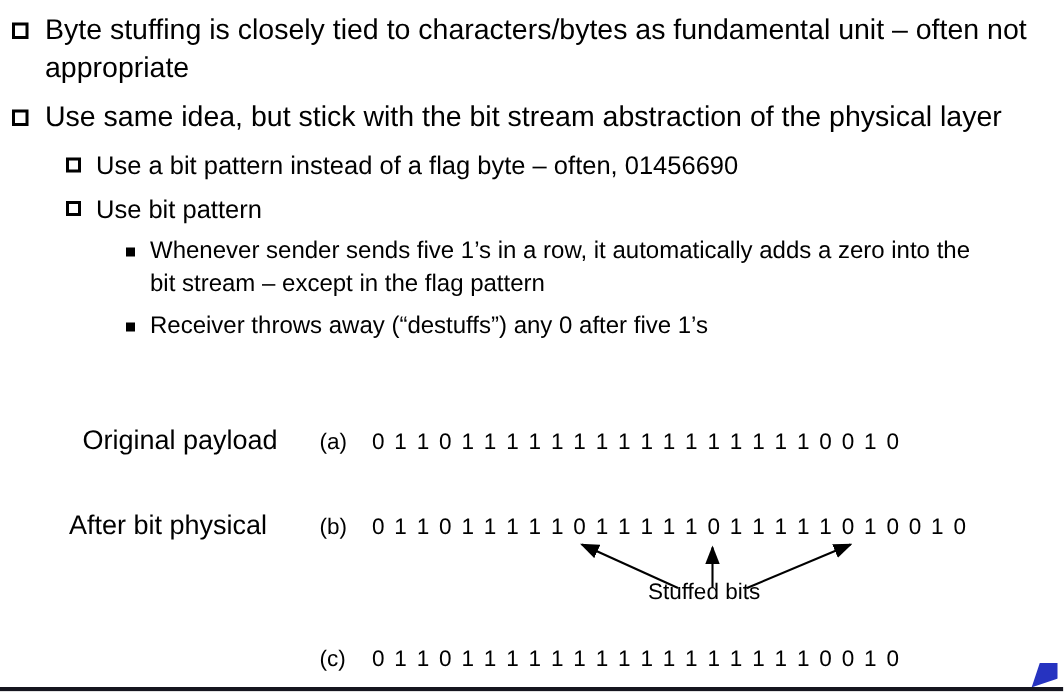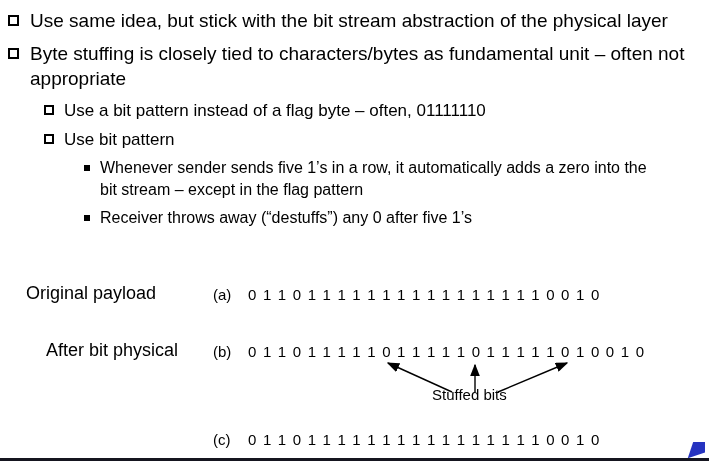--- a/index.html
+++ b/index.html
@@ -34,31 +34,31 @@
 </style>
 </head>
 <body>
 
 <div class="slide">
 
   <div class="bullets">
 
     <div class="li l1">
       <span class="mk sq1"></span>
-      <span class="txt">Use same idea, but stick with the bit stream abstraction of the physical layer</span>
+      <span class="txt">Byte stuffing is closely tied to characters/bytes as fundamental unit – often not appropriate</span>
     </div>
 
     <div class="li l1">
       <span class="mk sq1"></span>
-      <span class="txt">Byte stuffing is closely tied to characters/bytes as fundamental unit – often not appropriate</span>
+      <span class="txt">Use same idea, but stick with the bit stream abstraction of the physical layer</span>
     </div>
 
     <div class="li l2">
       <span class="mk sq2"></span>
-      <span class="txt">Use a bit pattern instead of a flag byte – often, 01111110</span>
+      <span class="txt">Use a bit pattern instead of a flag byte – often, 01456690</span>
     </div>
 
 
     <div class="li l2">
       <span class="mk sq2"></span>
       <span class="txt">Use bit pattern</span>
     </div>
 
     <div class="li l3">
       <span class="mk fsq"></span>
@@ -68,21 +68,21 @@
     <div class="li l3">
       <span class="mk fsq"></span>
       <span class="txt">Receiver throws away (“destuffs”) any 0 after five 1’s</span>
     </div>
 
   </div>
 
   <div class="diagram">
 
     <div class="drow" style="top:283px;">
-      <span class="dlabel" style="left:26px;">Original payload</span>
+      <span class="dlabel" style="left:55px;">Original payload</span>
       <span class="dtag">(a)</span>
       <span class="dbits">0 1 1 0 1 1 1 1 1 1 1 1 1 1 1 1 1 1 1 1 0 0 1 0</span>
     </div>
 
     <div class="drow" style="top:340px;">
       <span class="dlabel" style="left:46px;">After bit physical</span>
       <span class="dtag">(b)</span>
       <span class="dbits">0 1 1 0 1 1 1 1 1 0 1 1 1 1 1 0 1 1 1 1 1 0 1 0 0 1 0</span>
     </div>
 

